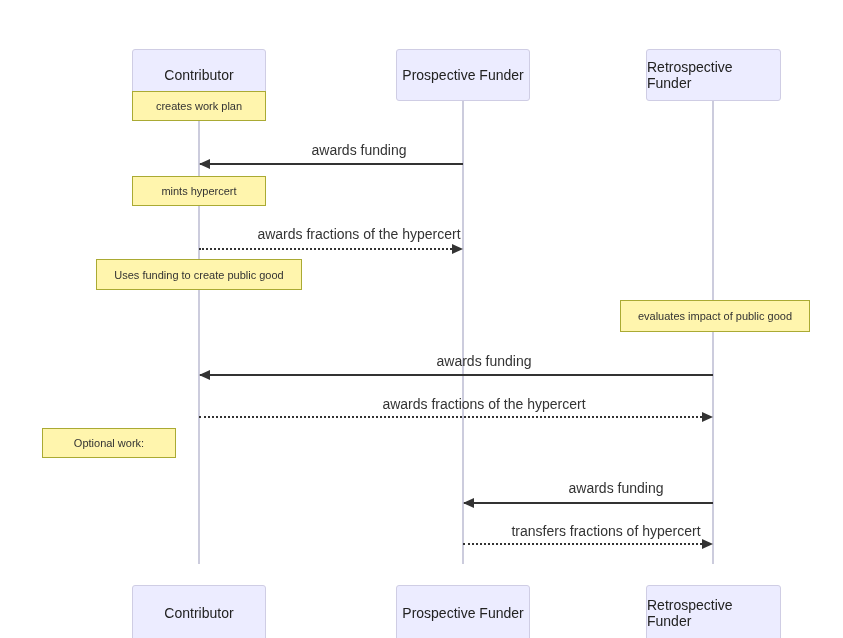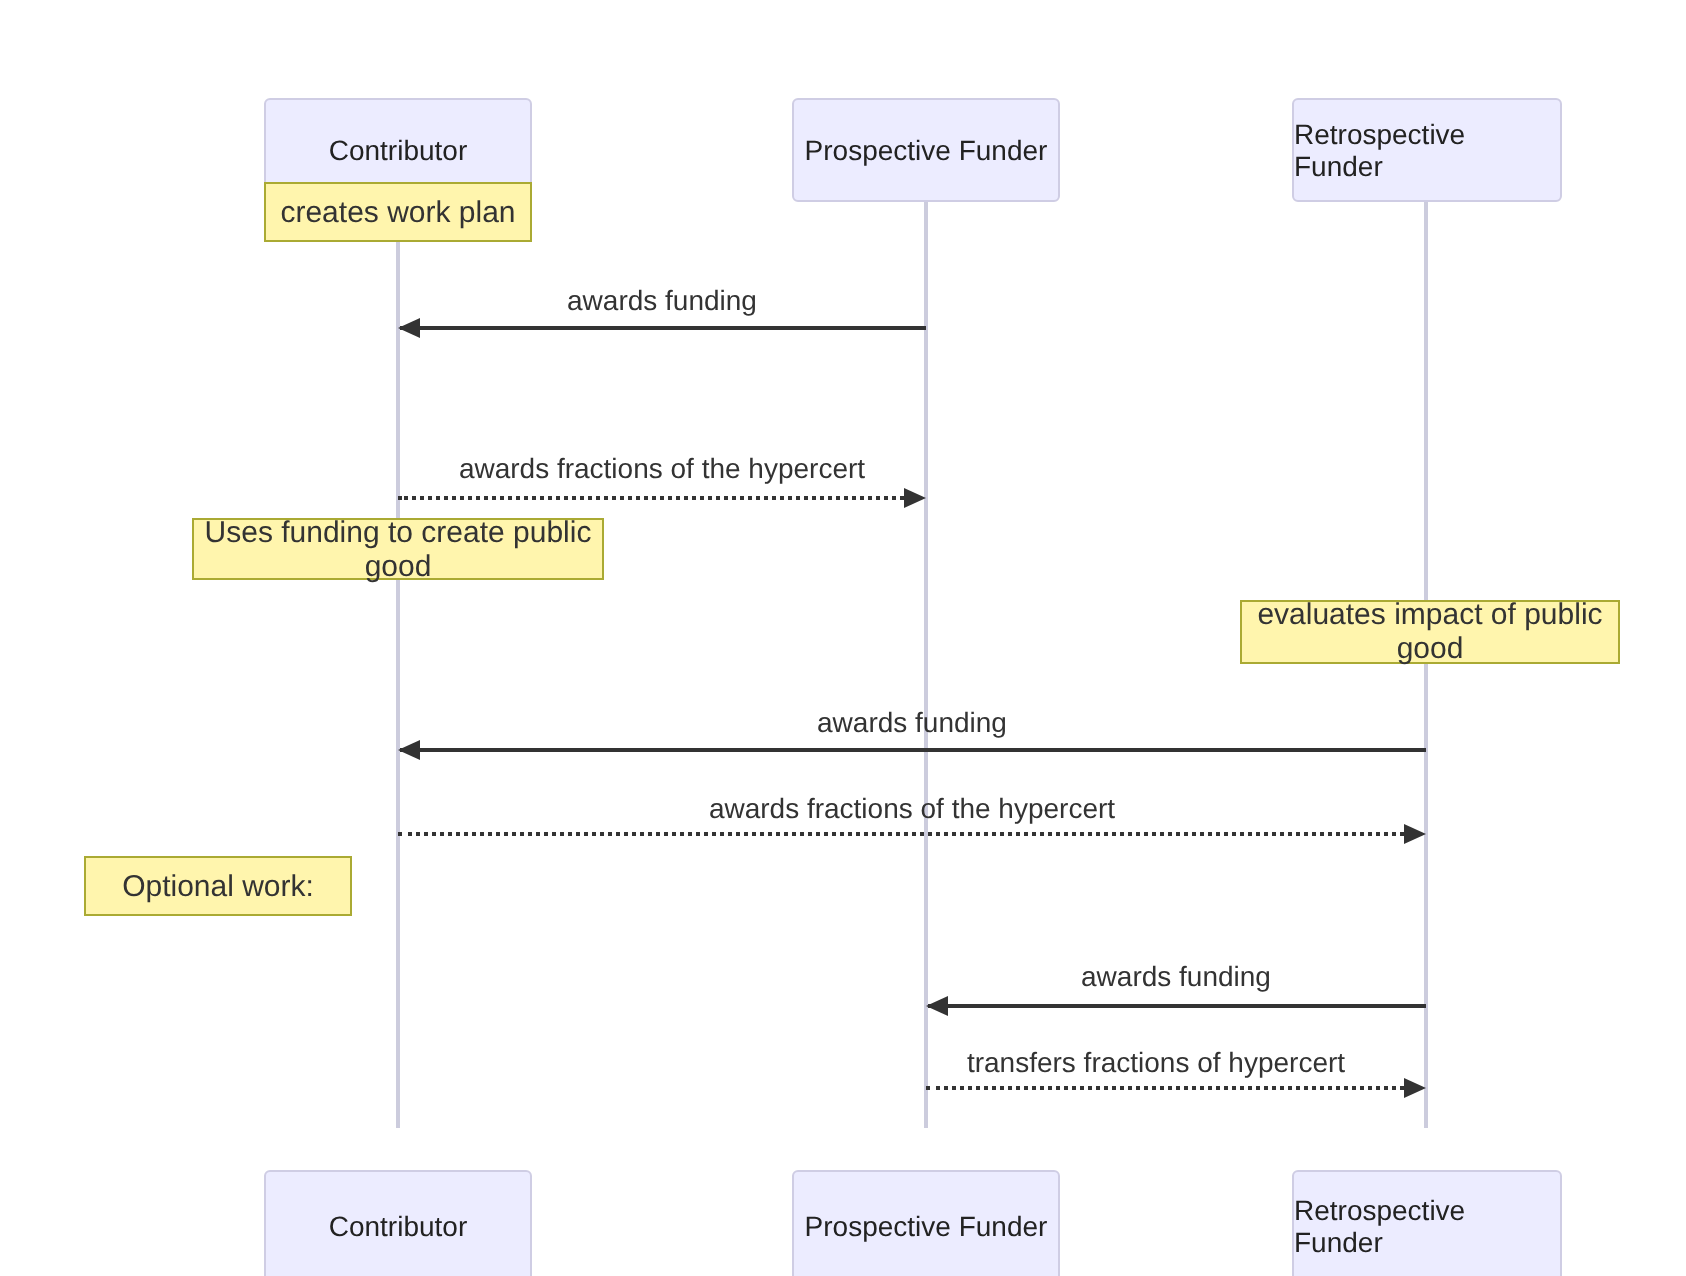--- a/index.html
+++ b/index.html
@@ -24,29 +24,30 @@
     display:flex;align-items:center;justify-content:center;
     box-sizing:border-box;
     font-size:14px;color:var(--text,#222222);margin-top:22px;
   }
   .note{
     position:absolute;
     background:var(--note-fill,#FFF5AD);
     border:1px solid var(--note-border,#AAAA33);
     display:flex;align-items:center;justify-content:center;
     box-sizing:border-box;
-    font-size:15px;color:#333333;
-    text-align:center;
+    font-size:11px;color:#333333;
+    text-align:left;
   }
   .msg-label{
     position:absolute;
     height:20px;
     display:flex;align-items:center;justify-content:center;
     font-size:14px;color:var(--message-line,#333333);
     white-space:nowrap;
+    margin-left:28px;
   }
   .msg-line{
     position:absolute;height:0;
     border-top:2px solid var(--message-line,#333333);
   }
   .msg-line.dotted{
     border-top-style:dotted;
     border-top-width:2px;
   }
   .arrowhead{
@@ -77,20 +78,23 @@
   </div>
 
   <div class="note" style="left:132px;top:91px;width:134px;height:30px">
     <span>creates work plan</span>
   </div>
 
   <div class="msg-label" style="left:199px;top:140px;width:264px">awards funding</div>
   <div class="msg-line" style="left:200px;top:163px;width:263px"></div>
   <div class="arrowhead left" style="left:199px;top:159px"></div>
 
+  <div class="note" style="left:132px;top:176px;width:134px;height:30px">
+    <span>mints hypercert</span>
+  </div>
 
   <div class="msg-label" style="left:199px;top:224px;width:264px">awards fractions of the hypercert</div>
   <div class="msg-line dotted" style="left:199px;top:248px;width:253px"></div>
   <div class="arrowhead right" style="left:452px;top:244px"></div>
 
   <div class="note" style="left:620px;top:300px;width:190px;height:32px">
     <span>evaluates impact of public good</span>
   </div>
 
   <div class="note" style="left:96px;top:259px;width:206px;height:31px">

